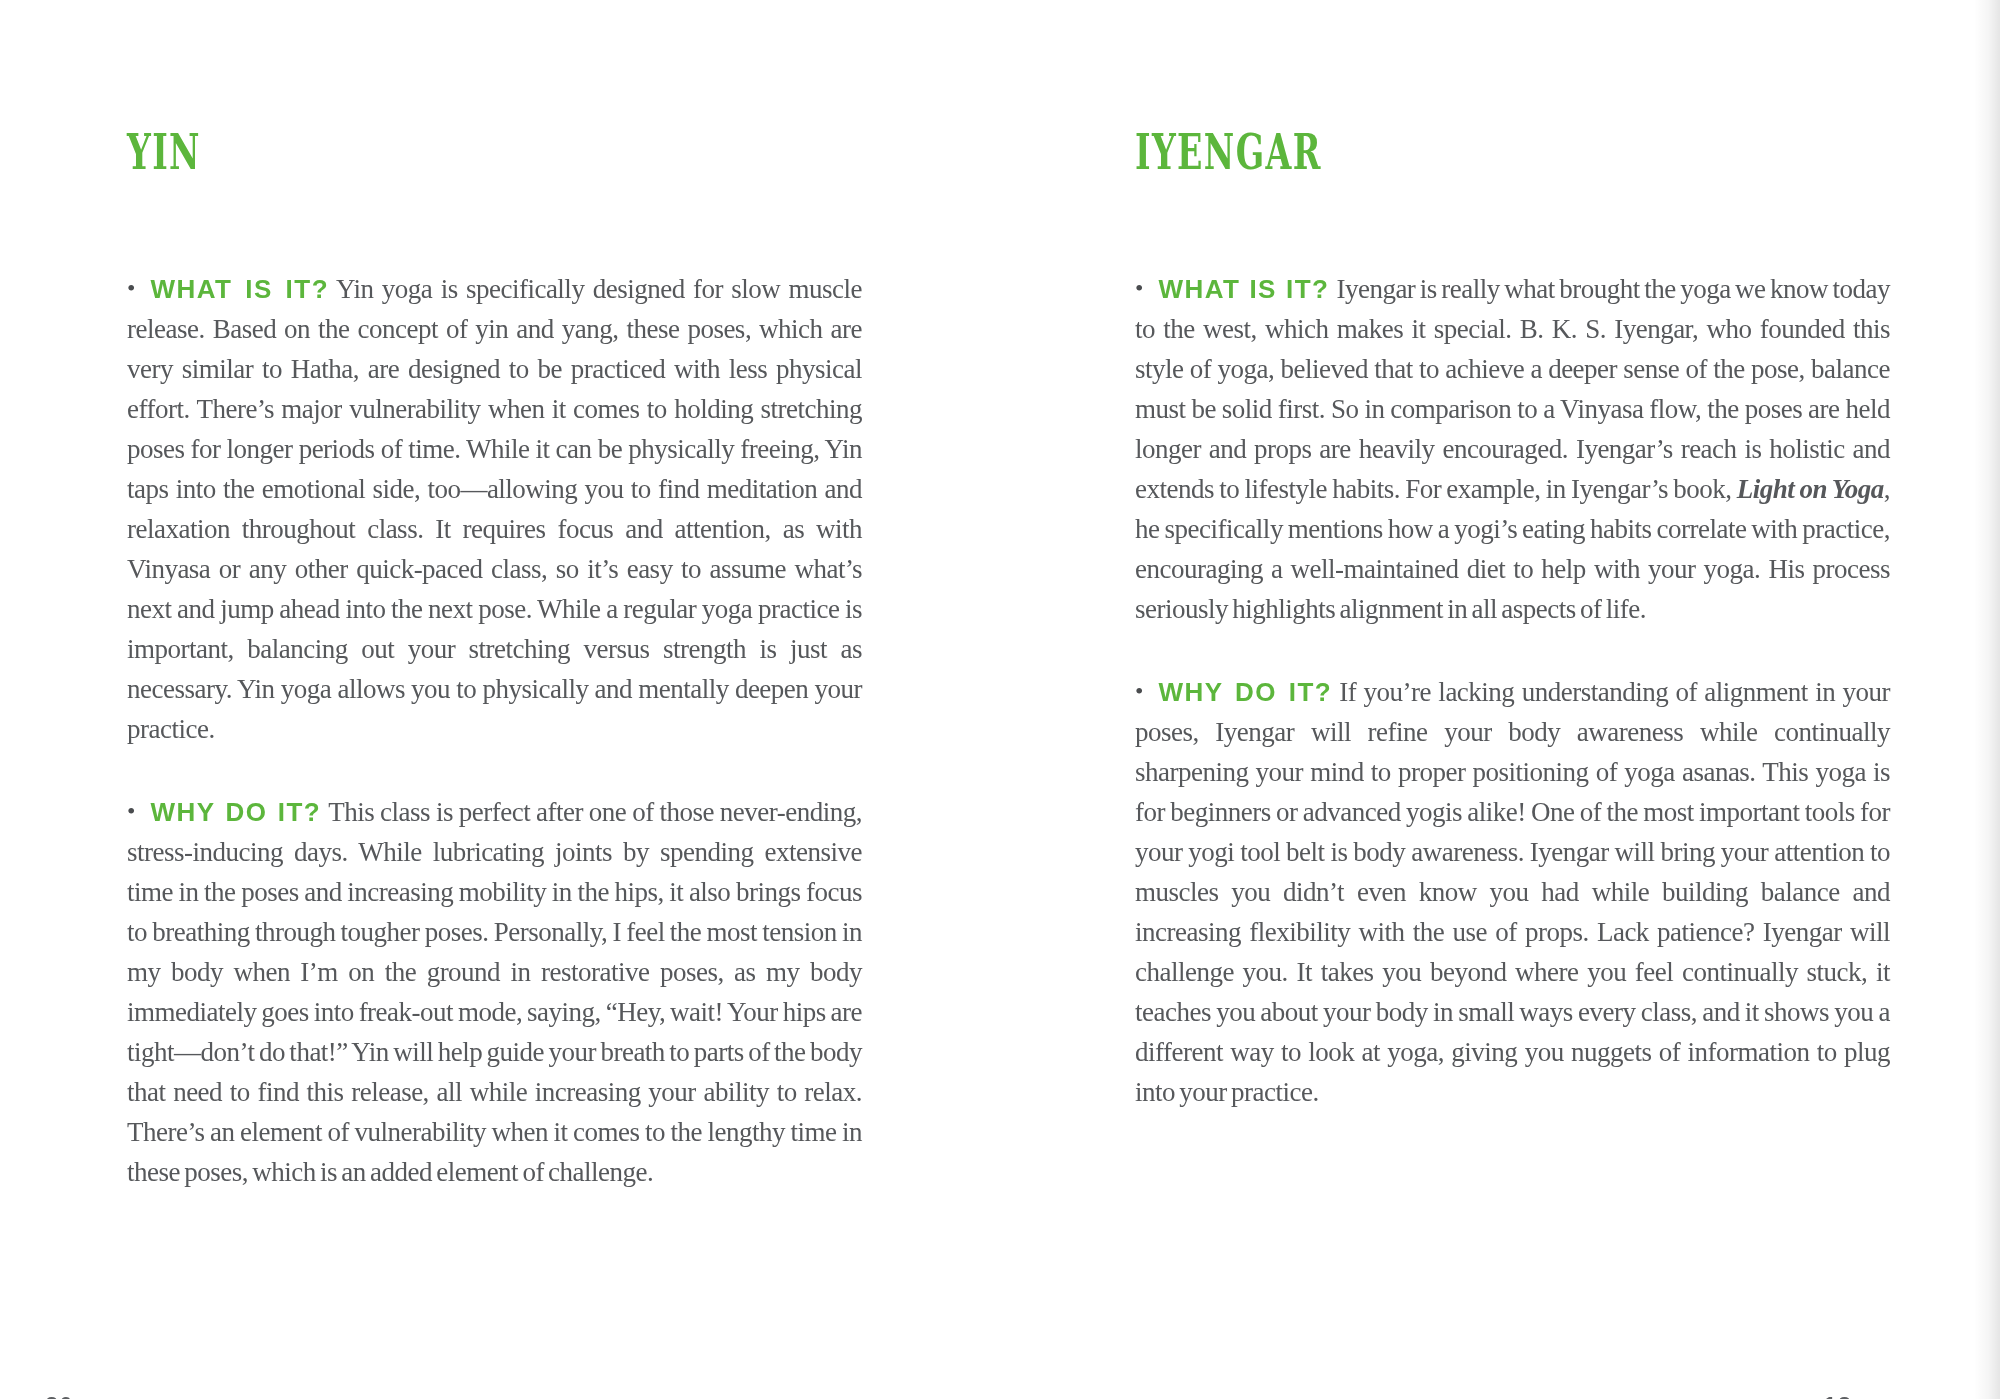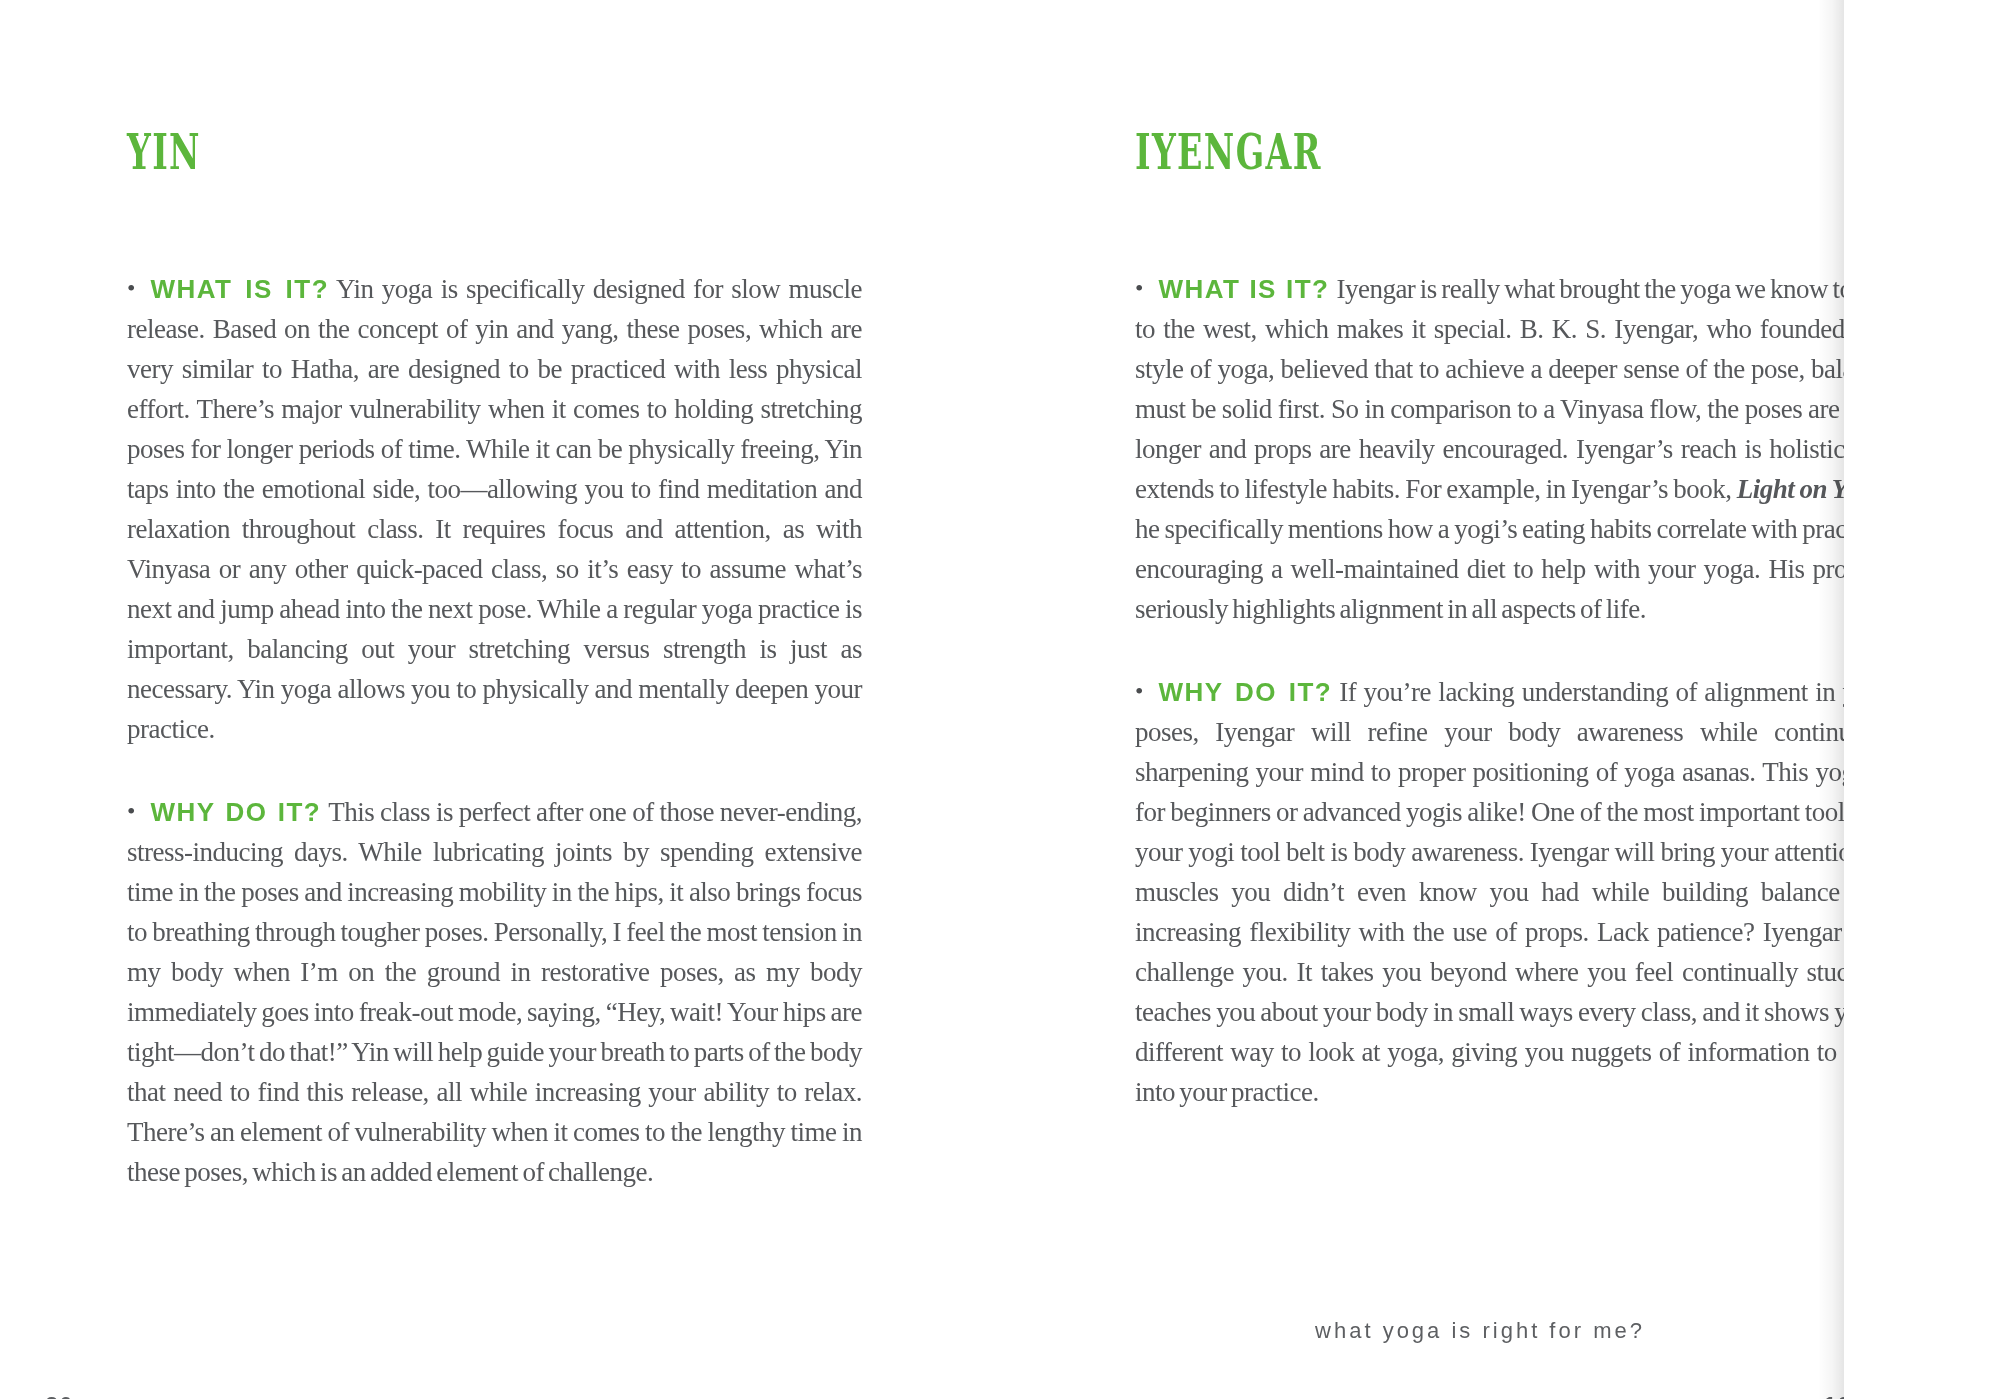--- a/index.html
+++ b/index.html
@@ -2,21 +2,21 @@
 <html style="--accent: #5cb63c; --ink: #56585b;"><head>
 <meta charset="utf-8">
 <style>
   :root{
     --accent:#5cb63c;
     --ink:#56585b;
     --muted:#5d5f62;
   }
   html,body{margin:0;padding:0;background:#ffffff;}
   body{width:2000px;height:1399px;font-family:"Liberation Serif","DejaVu Serif",serif;}
-  .spread{position:relative;width:1844px;height:1399px;background:#ffffff;overflow:hidden;}
+  .spread{position:relative;width:2000px;height:1399px;background:#ffffff;overflow:hidden;}
   .page{position:absolute;top:0;width:1000px;height:1399px;}
   .page.left{left:0;}
   .page.right{left:1000px;}
 
   .heading{
     position:absolute;top:128px;margin:0;
     font-family:"DejaVu Serif","Liberation Serif",serif;
     font-weight:bold;font-size:49px;line-height:1;
     color:var(--accent);letter-spacing:2px;
     display:inline-block;transform:scaleX(0.68);transform-origin:left top;
@@ -87,18 +87,17 @@
       </div>
     <div class="folio folio-left">20</div>
   </div>
 
   <div class="page right">
     <h1 class="heading">IYENGAR</h1>
     <div class="content">
         <p class="para"><span class="bullet">•</span><span class="label">WHAT IS IT?</span><span>Iyengar is really what brought the yoga we know today to the west, which makes it special. B. K. S. Iyengar, who founded this style of yoga, believed that to achieve a deeper sense of the pose, balance must be solid first. So in comparison to a Vinyasa flow, the poses are held longer and props are heavily encouraged. Iyengar’s reach is holistic and extends to lifestyle habits. For example, in Iyengar’s book, </span><span class="italic">Light on Yoga</span><span>, he specifically mentions how a yogi’s eating habits correlate with practice, encouraging a well-maintained diet to help with your yoga. His process seriously highlights alignment in all aspects of life.</span></p>
         <p class="para"><span class="bullet">•</span><span class="label">WHY DO IT?</span><span>If you’re lacking understanding of alignment in your poses, Iyengar will refine your body awareness while continually sharpening your mind to proper positioning of yoga asanas. This yoga is for beginners or advanced yogis alike! One of the most important tools for your yogi tool belt is body awareness. Iyengar will bring your attention to muscles you didn’t even know you had while building balance and increasing flexibility with the use of props. Lack patience? Iyengar will challenge you. It takes you beyond where you feel continually stuck, it teaches you about your body in small ways every class, and it shows you a different way to look at yoga, giving you nuggets of information to plug into your practice.</span></p>
       </div>
-    <div class="running running-right">what yoga is right for me?</div>
     <div class="folio folio-right">18</div>
   </div>
 
   <div class="edge-shade"></div>
 </div>
 
 </body></html>

